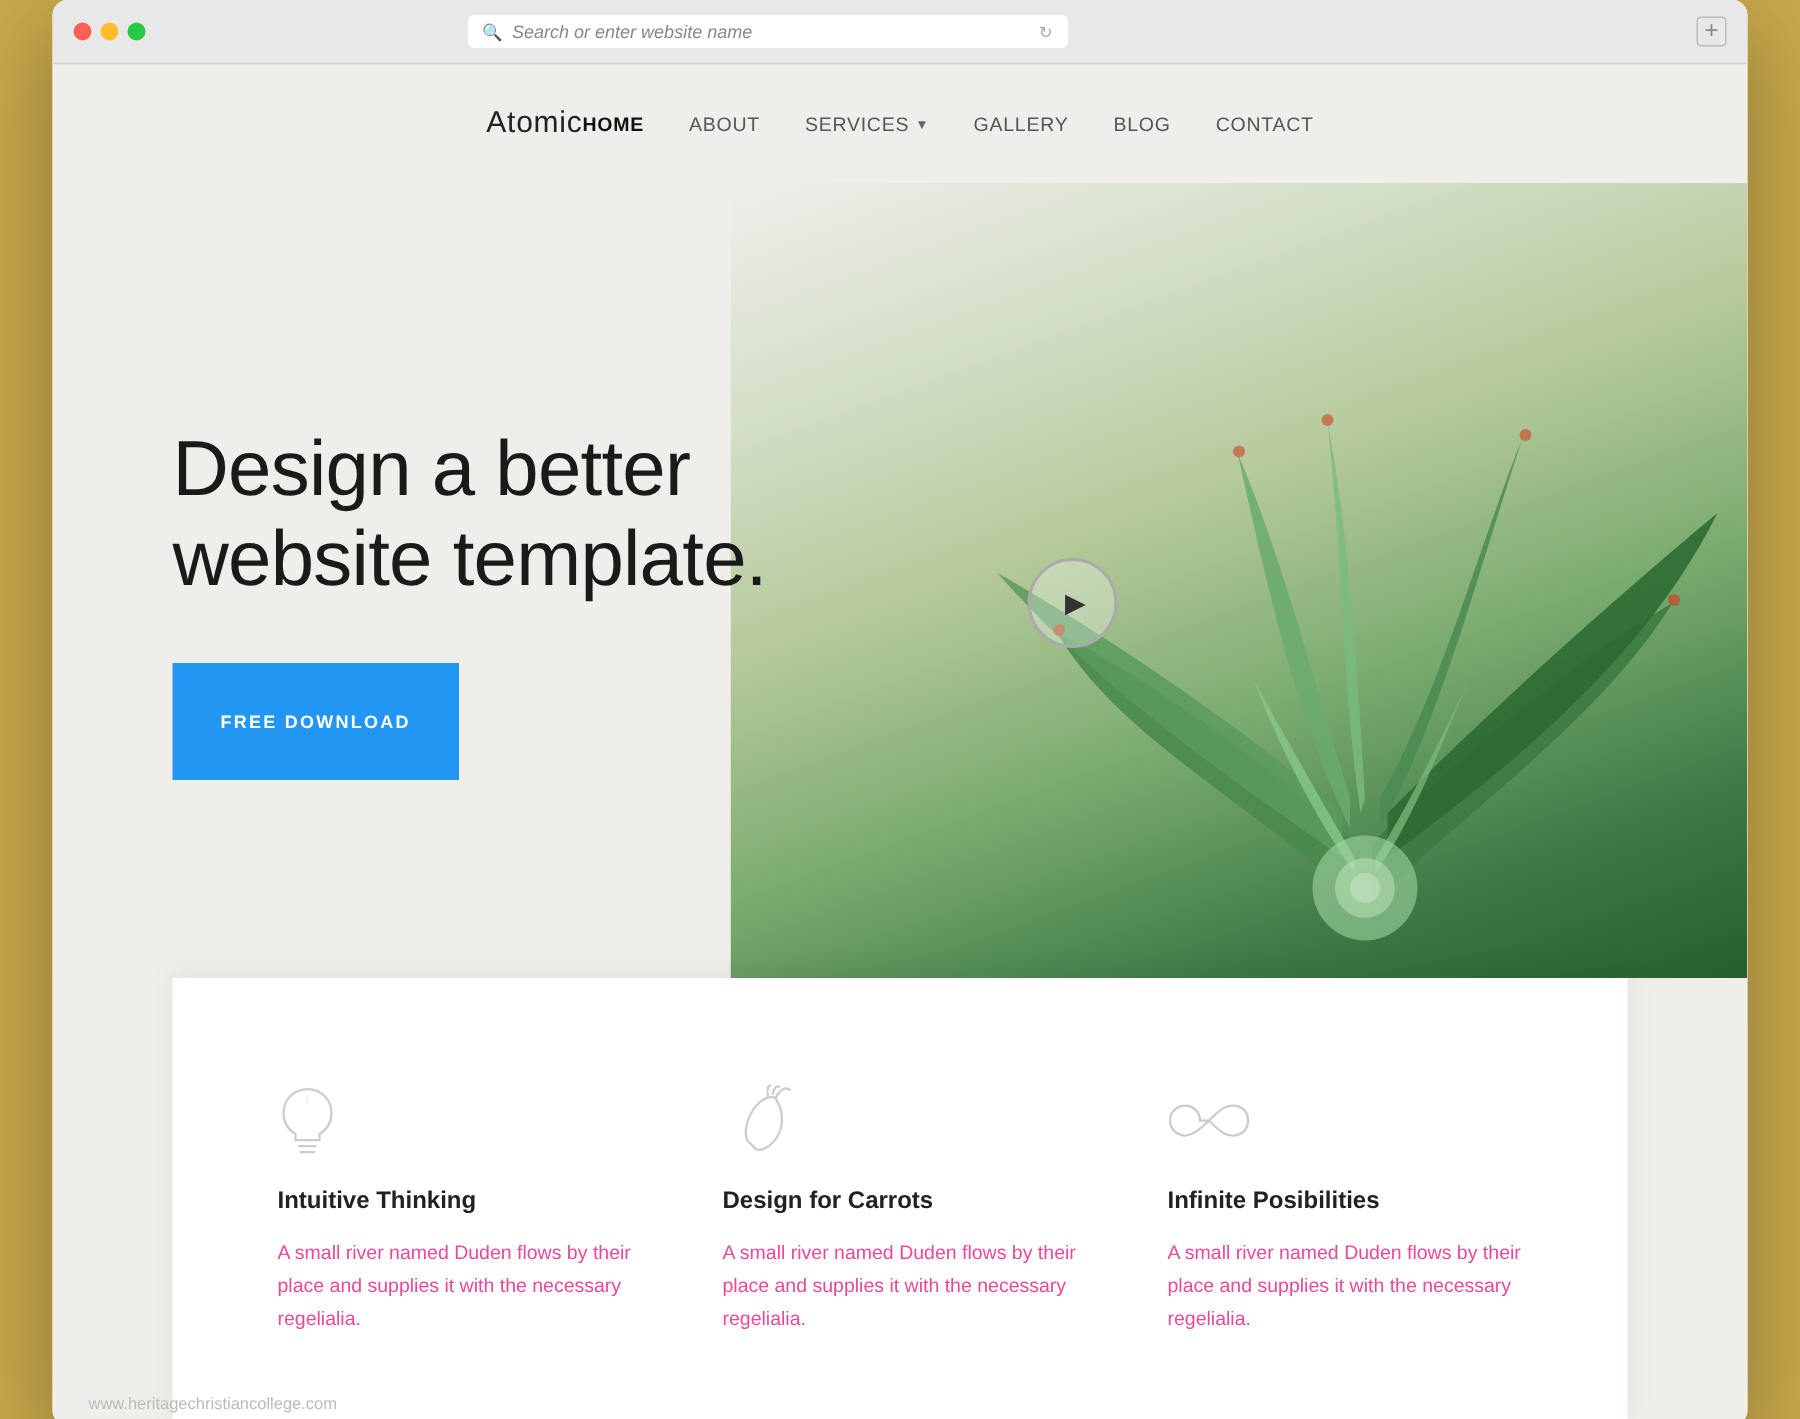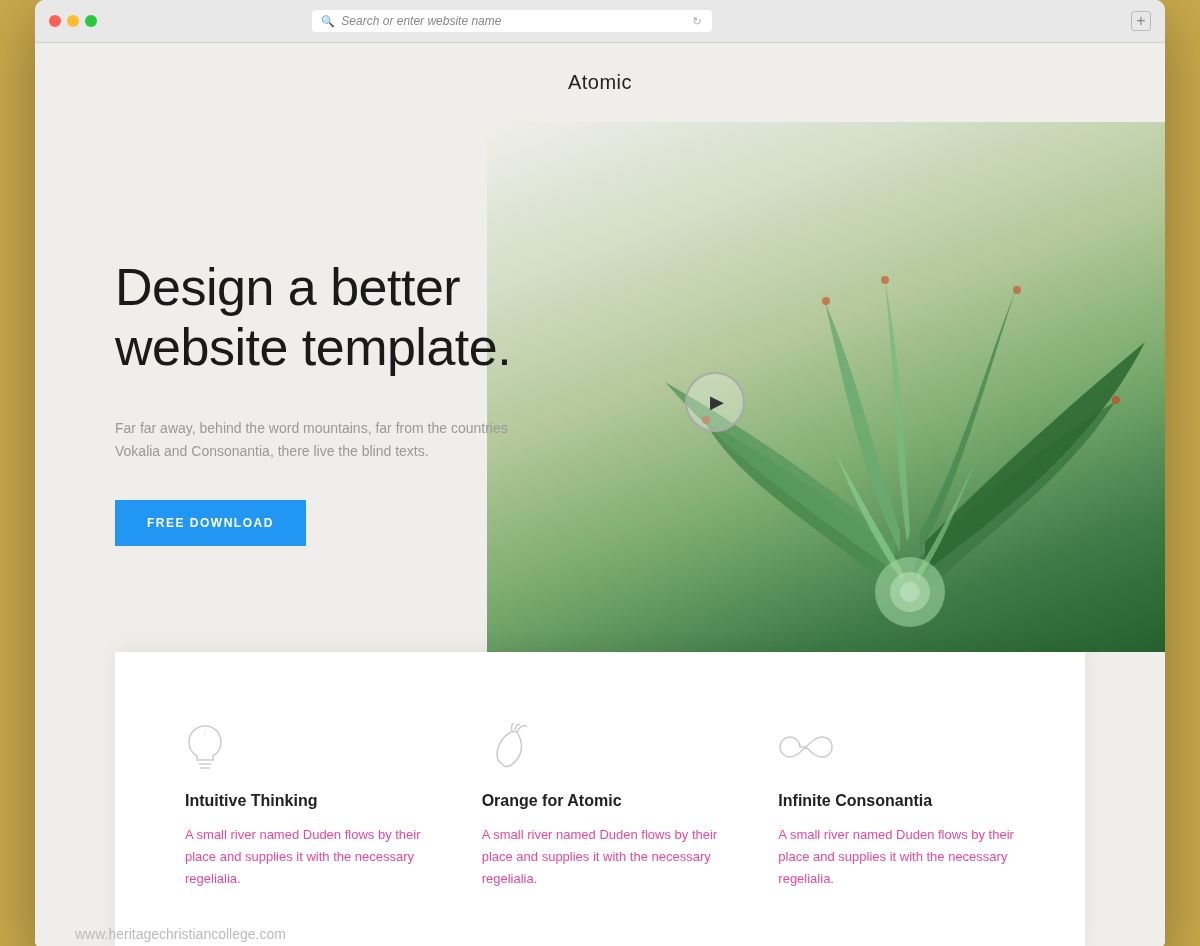--- a/index.html
+++ b/index.html
@@ -157,21 +157,21 @@
       font-size: 14px;
       color: #999;
       line-height: 1.7;
       margin-bottom: 36px;
       max-width: 400px;
     }
     .hero-cta {
       background: #2196F3;
       color: #fff;
       border: none;
-      padding: 16px 32px;
+      padding: 32px 32px;
       font-size: 12px;
       font-weight: 600;
       letter-spacing: 1.5px;
       cursor: pointer;
       text-transform: uppercase;
     }
 
     .play-button {
       position: absolute;
       right: 420px;
@@ -230,22 +230,22 @@
     }
     .feature-desc {
       font-size: 13px;
       color: #ec4899;
       line-height: 1.7;
     }
 
     .watermark {
       position: absolute;
       bottom: 8px;
-      left: 40px;
-      font-size: 14px;
+      left: 24px;
+      font-size: 11px;
       color: #bbb;
       z-index: 10;
     }
 
     
     .plant-visual {
       position: absolute;
       right: 0;
       top: 0;
       width: 60%;
@@ -275,20 +275,43 @@
       <span class="address-bar-text">Search or enter website name</span>
       <span class="address-bar-refresh">↻</span>
     </div>
     <div class="browser-add-tab">+</div>
   </div>
 
   <div class="website">
 
     <nav class="nav">
       <div class="nav-logo">Atomic</div>
+      <ul class="nav-links">
+        <li>
+          <a href="#" class="active">HOME</a>
+        </li>
+        <li>
+          <a href="#">ABOUT</a>
+        </li>
+        <li>
+          <span class="has-dropdown">
+            <a href="#">SERVICES</a>
+            <span class="chevron">▼</span>
+          </span>
+        </li>
+        <li>
+          <a href="#">GALLERY</a>
+        </li>
+        <li>
+          <a href="#">BLOG</a>
+        </li>
+        <li>
+          <a href="#">CONTACT</a>
+        </li>
+      </ul>
     </nav>
 
     <div class="hero">
 
       <div class="plant-visual">
         <div class="plant-bg"></div>
         <svg class="hero-plant-svg" viewBox="0 0 600 580" xmlns="http://www.w3.org/2000/svg">
 
           <ellipse cx="320" cy="530" rx="80" ry="20" fill="#d0ccc8"></ellipse>
           <rect x="260" y="510" width="120" height="30" rx="5" fill="#c8c4c0"></rect>
@@ -317,21 +340,20 @@
           <circle cx="121" cy="278" r="4" fill="#cc4422" opacity="0.7"></circle>
           <circle cx="531" cy="258" r="4" fill="#cc4422" opacity="0.7"></circle>
           <circle cx="241" cy="159" r="4" fill="#cc4422" opacity="0.6"></circle>
           <circle cx="432" cy="148" r="4" fill="#cc4422" opacity="0.6"></circle>
           <circle cx="300" cy="138" r="4" fill="#cc4422" opacity="0.6"></circle>
         </svg>
       </div>
 
       <div class="hero-content">
         <h1 class="hero-title">Design a better website template.</h1>
-        <p class="hero-subtitle">Far far away, behind the word mountains, far from the countries Vokalia and Consonantia, there live the blind texts.</p>
         <button class="hero-cta">FREE DOWNLOAD</button>
       </div>
 
       <div class="play-button">
         <span class="play-button-icon">▶</span>
       </div>
     </div>
 
     <div style="position:relative; background:#f0eeeb; padding-bottom: 0;">
       <div class="features">
@@ -351,31 +373,31 @@
 
         <div class="feature-item">
           <div class="feature-icon">
             <svg width="50" height="50" viewBox="0 0 50 50">
               <path d="M35 10 C30 8 24 12 20 18 C16 24 14 32 16 38 L22 44 C26 46 32 42 36 36 C40 30 40 22 38 16 Z" stroke="#ccc" stroke-width="1.5" fill="none"></path>
               <path d="M35 10 C38 4 42 2 45 5" stroke="#ccc" stroke-width="1.5" fill="none"></path>
               <path d="M33 8 C34 3 36 1 38 3" stroke="#ccc" stroke-width="1.5" fill="none"></path>
               <path d="M30 9 C29 4 30 1 32 2" stroke="#ccc" stroke-width="1.5" fill="none"></path>
             </svg>
           </div>
-          <h3 class="feature-title">Orange for Atomic</h3>
+          <h3 class="feature-title">Design for Carrots</h3>
           <p class="feature-desc">A small river named Duden flows by their place and supplies it with the necessary regelialia.</p>
         </div>
 
         <div class="feature-item">
           <div class="feature-icon">
             <svg width="60" height="40" viewBox="0 0 60 40">
               <path d="M22 20 C22 14 17 10 12 10 C7 10 2 14 2 20 C2 26 7 30 12 30 C17 30 22 26 28 20 C34 14 38 10 44 10 C50 10 54 14 54 20 C54 26 50 30 44 30 C38 30 34 26 28 20 Z" stroke="#ccc" stroke-width="1.5" fill="none"></path>
             </svg>
           </div>
-          <h3 class="feature-title">Infinite Consonantia</h3>
+          <h3 class="feature-title">Infinite Posibilities</h3>
           <p class="feature-desc">A small river named Duden flows by their place and supplies it with the necessary regelialia.</p>
         </div>
       </div>
 
       <div class="watermark">www.heritagechristiancollege.com</div>
     </div>
 
   </div>
 </div>
 

